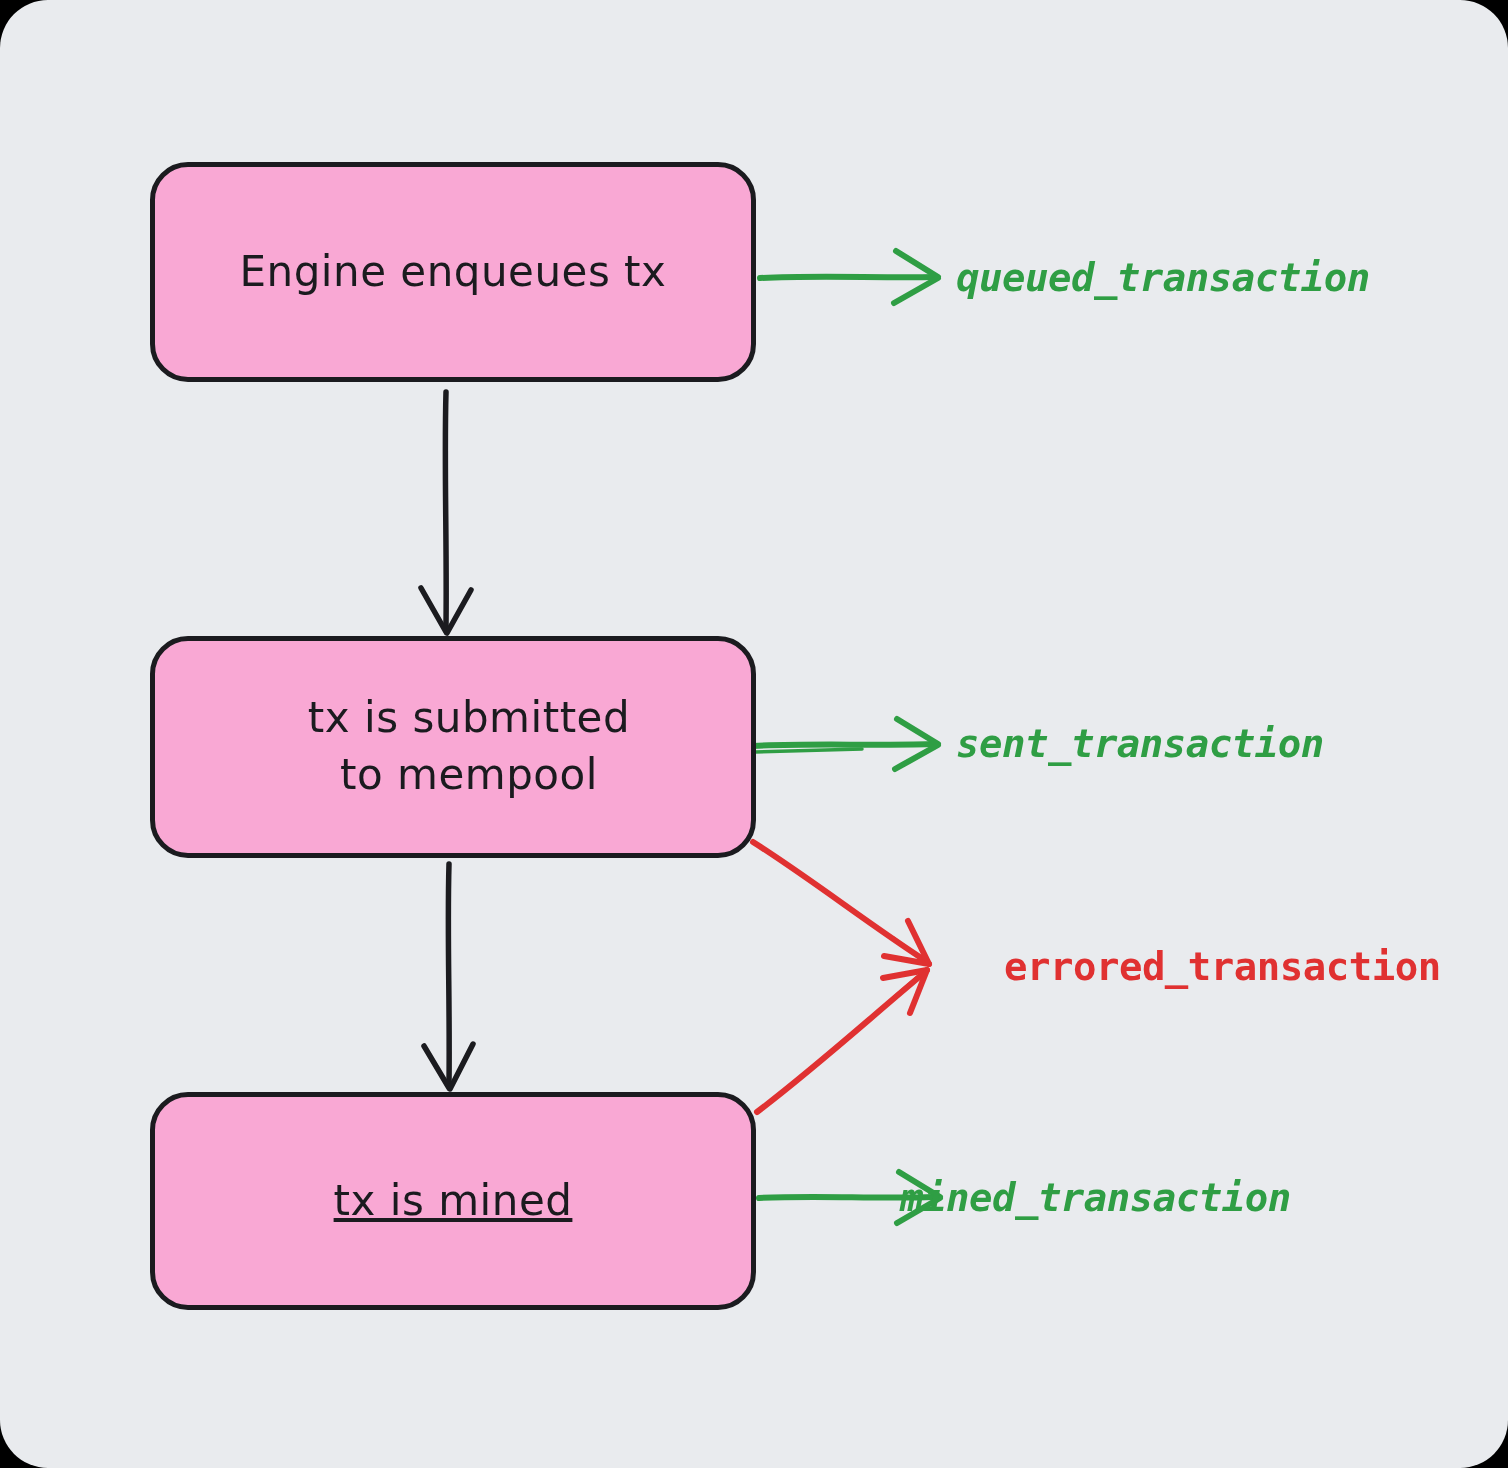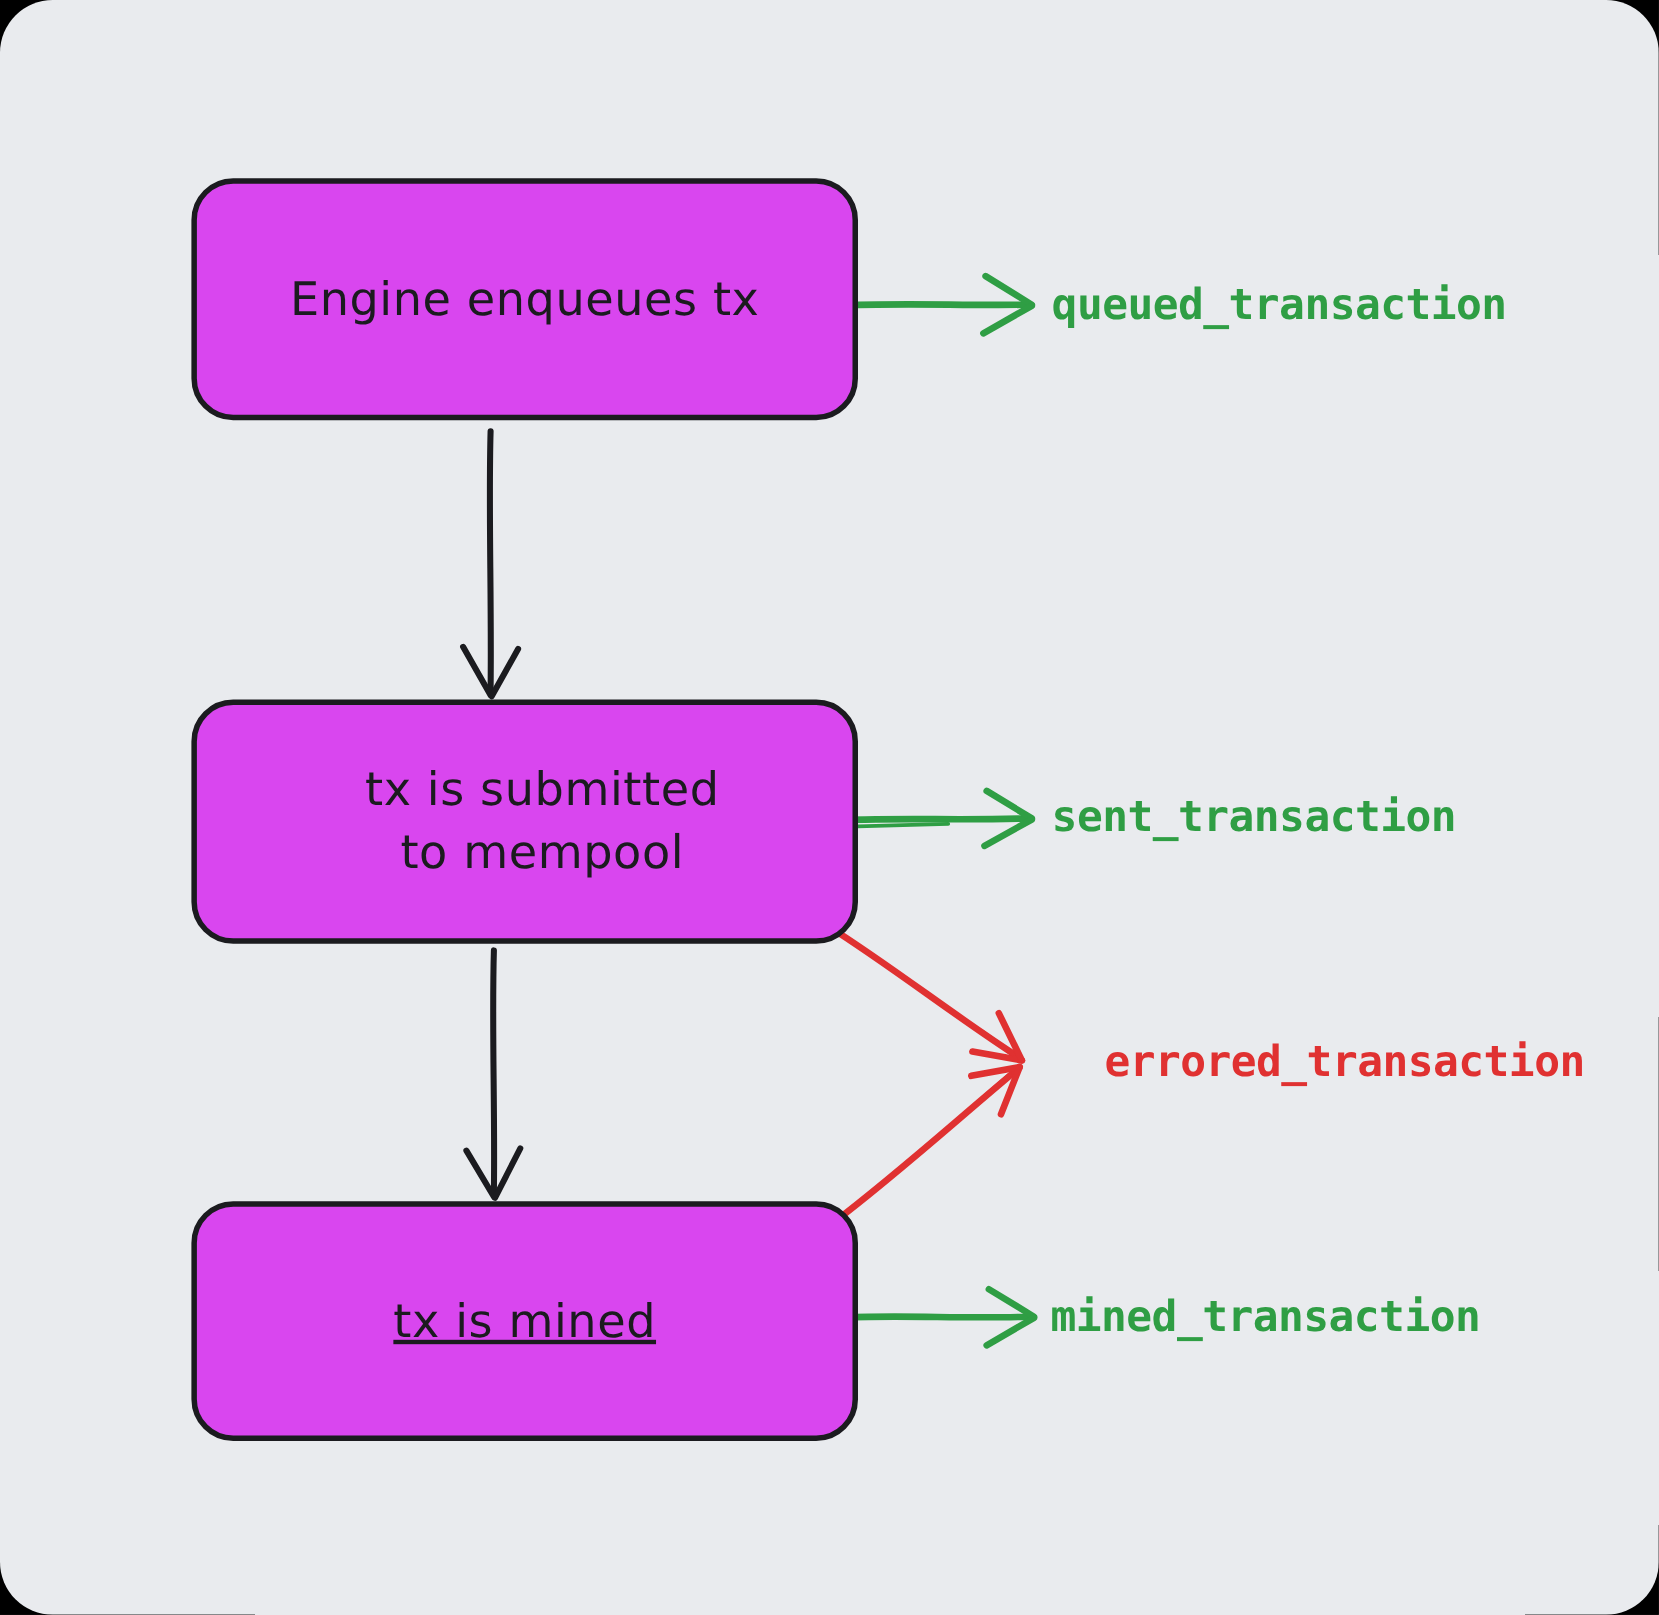--- a/index.html
+++ b/index.html
@@ -18,52 +18,51 @@
   }
   .arrows-layer {
     position: absolute;
     left: 0; top: 0;
     width: 1508px;
     height: 1468px;
   }
   .node {
     position: absolute;
     box-sizing: border-box;
-    background: #d946ef;
+    background: #f9a8d4;
     border: 5px solid #1b1b1f;
     border-radius: 38px;
     display: flex;
     align-items: center;
     justify-content: center;
     text-align: center;
     color: #1b1b1f;
     font-size: 42px;
     letter-spacing: 0.5px;
     white-space: pre-line;
     line-height: 1.35;
-    margin-left: 24px;
   }
   .node-1 { left: 150px; top: 162px;  width: 606px; height: 220px; }
   .node-2 { left: 150px; top: 636px;  width: 606px; height: 222px; padding-left: 32px; }
   .node-3 { left: 150px; top: 1092px; width: 606px; height: 218px; text-decoration: underline; }
   .evt {
     position: absolute;
     transform: translateY(-52%);
     font-family: "DejaVu Sans Mono", "Liberation Mono", monospace;
     font-size: 39px;
     font-weight: 600;
     letter-spacing: -0.5px;
     white-space: nowrap;
   }
-  .evt-green { color: #2f9e44; }
+  .evt-green { color: #2f9e44; font-style: italic; }
   .evt-red   { color: #e03131; }
   .evt-queued  { left: 956px; top: 278px; }
   .evt-sent    { left: 956px; top: 744px; }
   .evt-errored { left: 1004px; top: 967px; }
-  .evt-mined   { left: 955px; top: 1198px; }
+  .evt-mined   { left: 900px; top: 1198px; }
   .stroke-black { stroke: #1b1b1f; stroke-width: 5.5; fill: none; stroke-linecap: round; stroke-linejoin: round; }
   .stroke-green { stroke: #2f9e44; stroke-width: 6;   fill: none; stroke-linecap: round; stroke-linejoin: round; }
   .stroke-green-thin { stroke: #2f9e44; stroke-width: 3.5; fill: none; stroke-linecap: round; }
   .stroke-red   { stroke: #e03131; stroke-width: 6;   fill: none; stroke-linecap: round; stroke-linejoin: round; }
   .stroke-red-thin { stroke: #e03131; stroke-width: 4; fill: none; stroke-linecap: round; }
 </style>
 </head>
 <body>
 
 <div class="stage">

